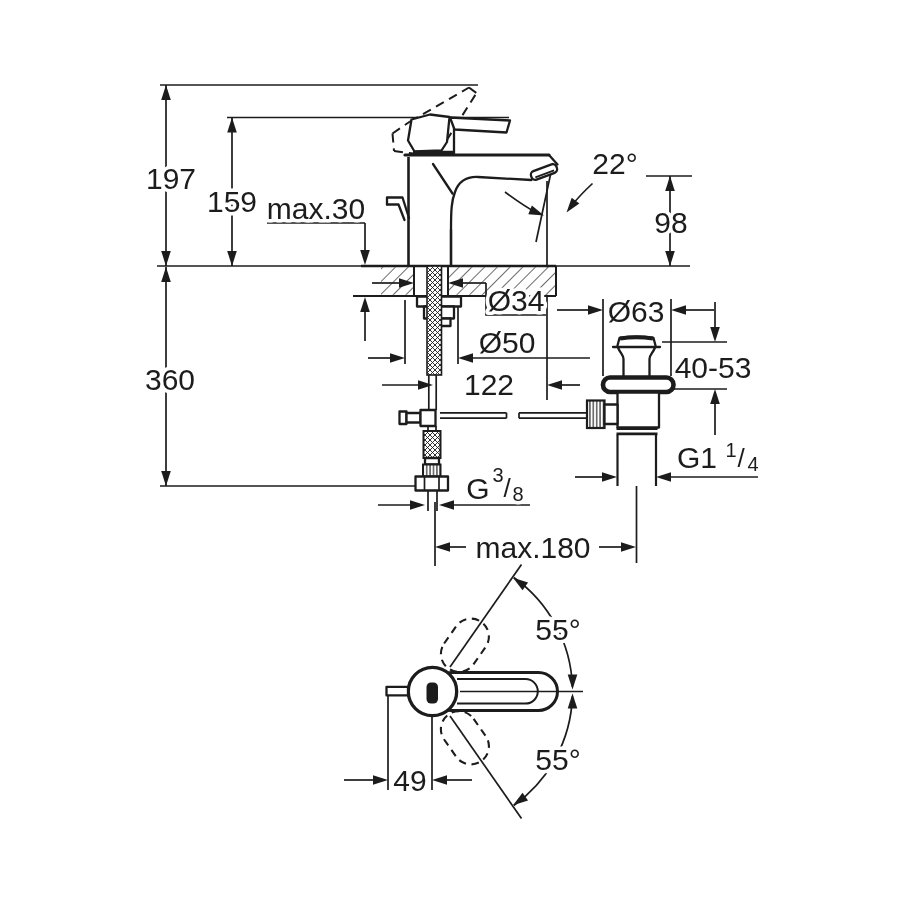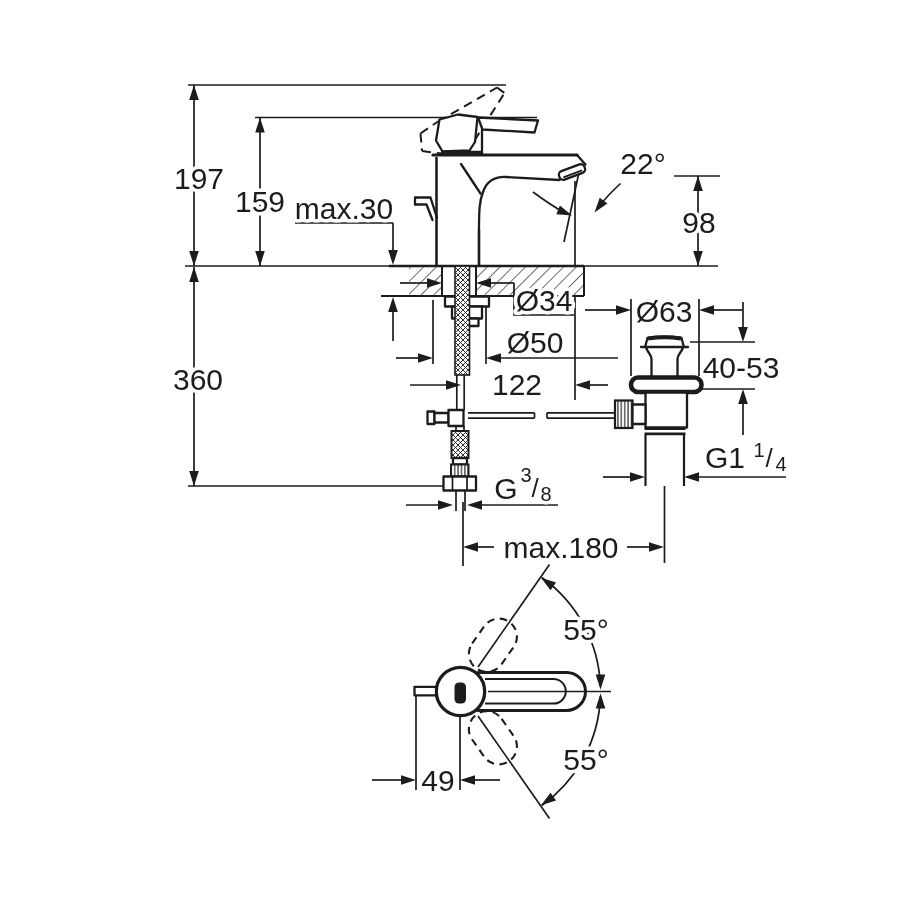--- a/index.html
+++ b/index.html
@@ -1,16 +1,16 @@
 <!DOCTYPE html>
 <html><head>
 <meta charset="utf-8">
 <style>
   html,body{margin:0;padding:0;background:#fff;}
-  .stage{width:752px;height:900px;position:relative;background:#ffffff;font-family:"Liberation Sans",sans-serif;padding-left:28px;}
+  .stage{width:752px;height:900px;position:relative;background:#ffffff;font-family:"Liberation Sans",sans-serif;}
   svg{display:block;}
   svg text{
     font-family:"Liberation Sans","DejaVu Sans",sans-serif;
     fill:#1c1c1c;
     paint-order:stroke;
     stroke:#ffffff;
     stroke-width:7px;
     stroke-linejoin:round;
   }
   .t30{font-size:30px;}

